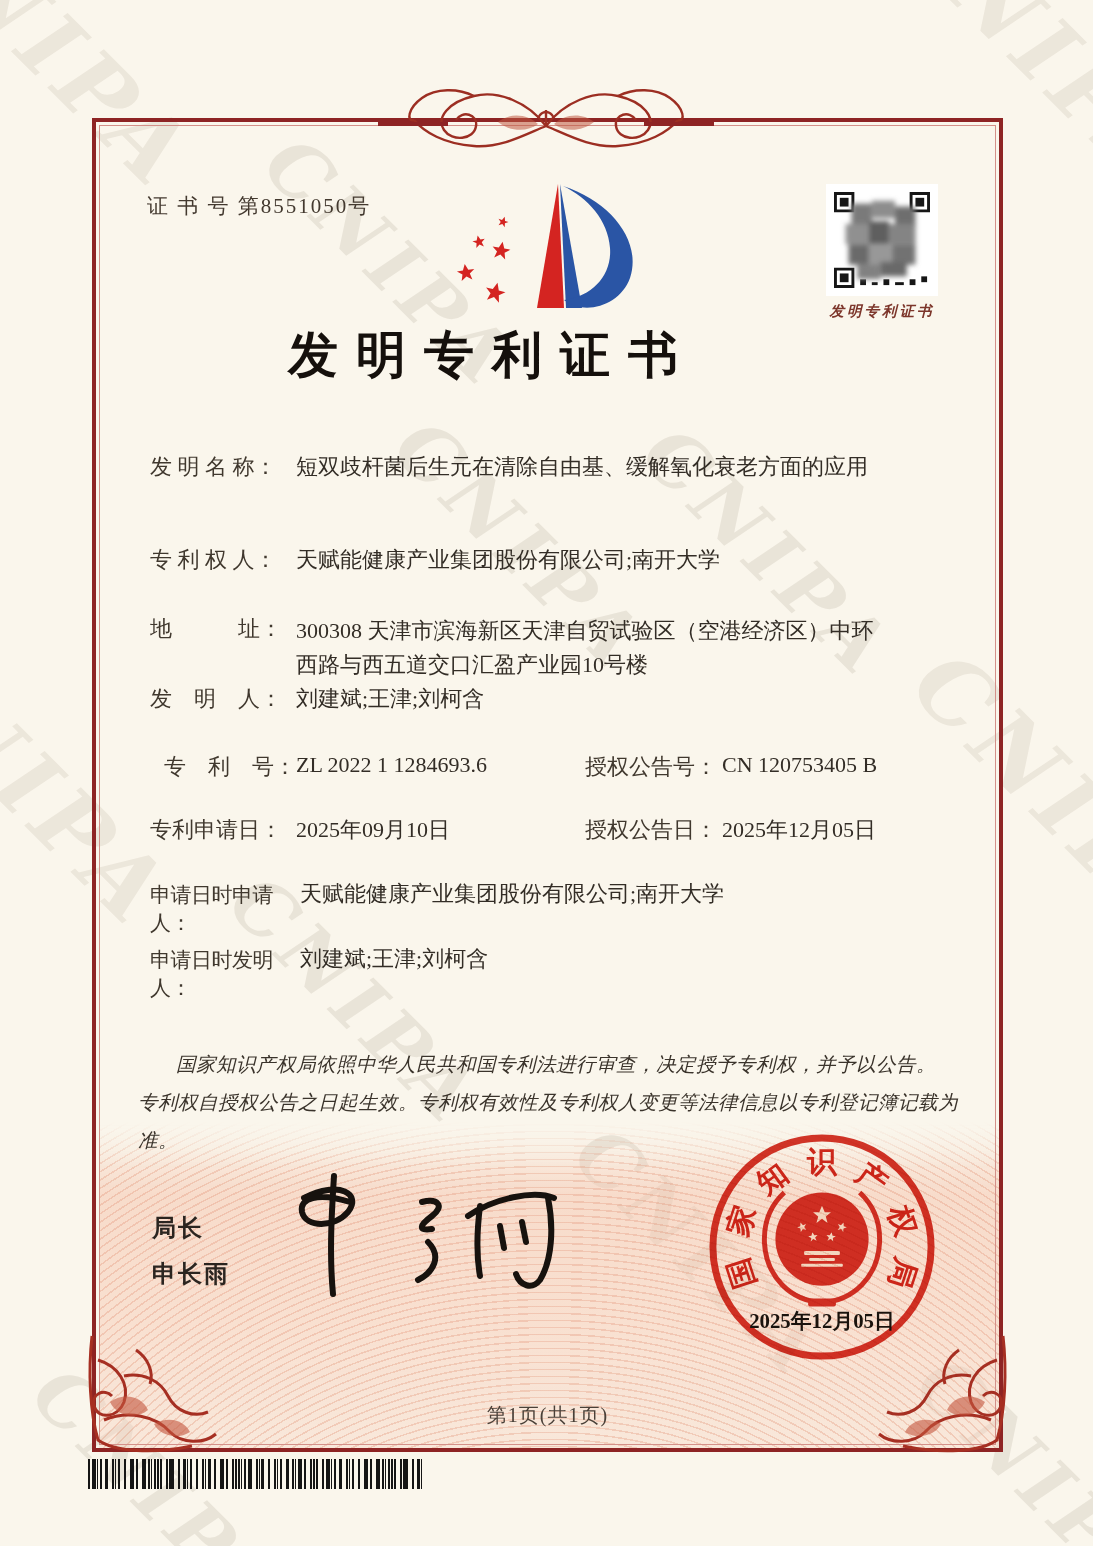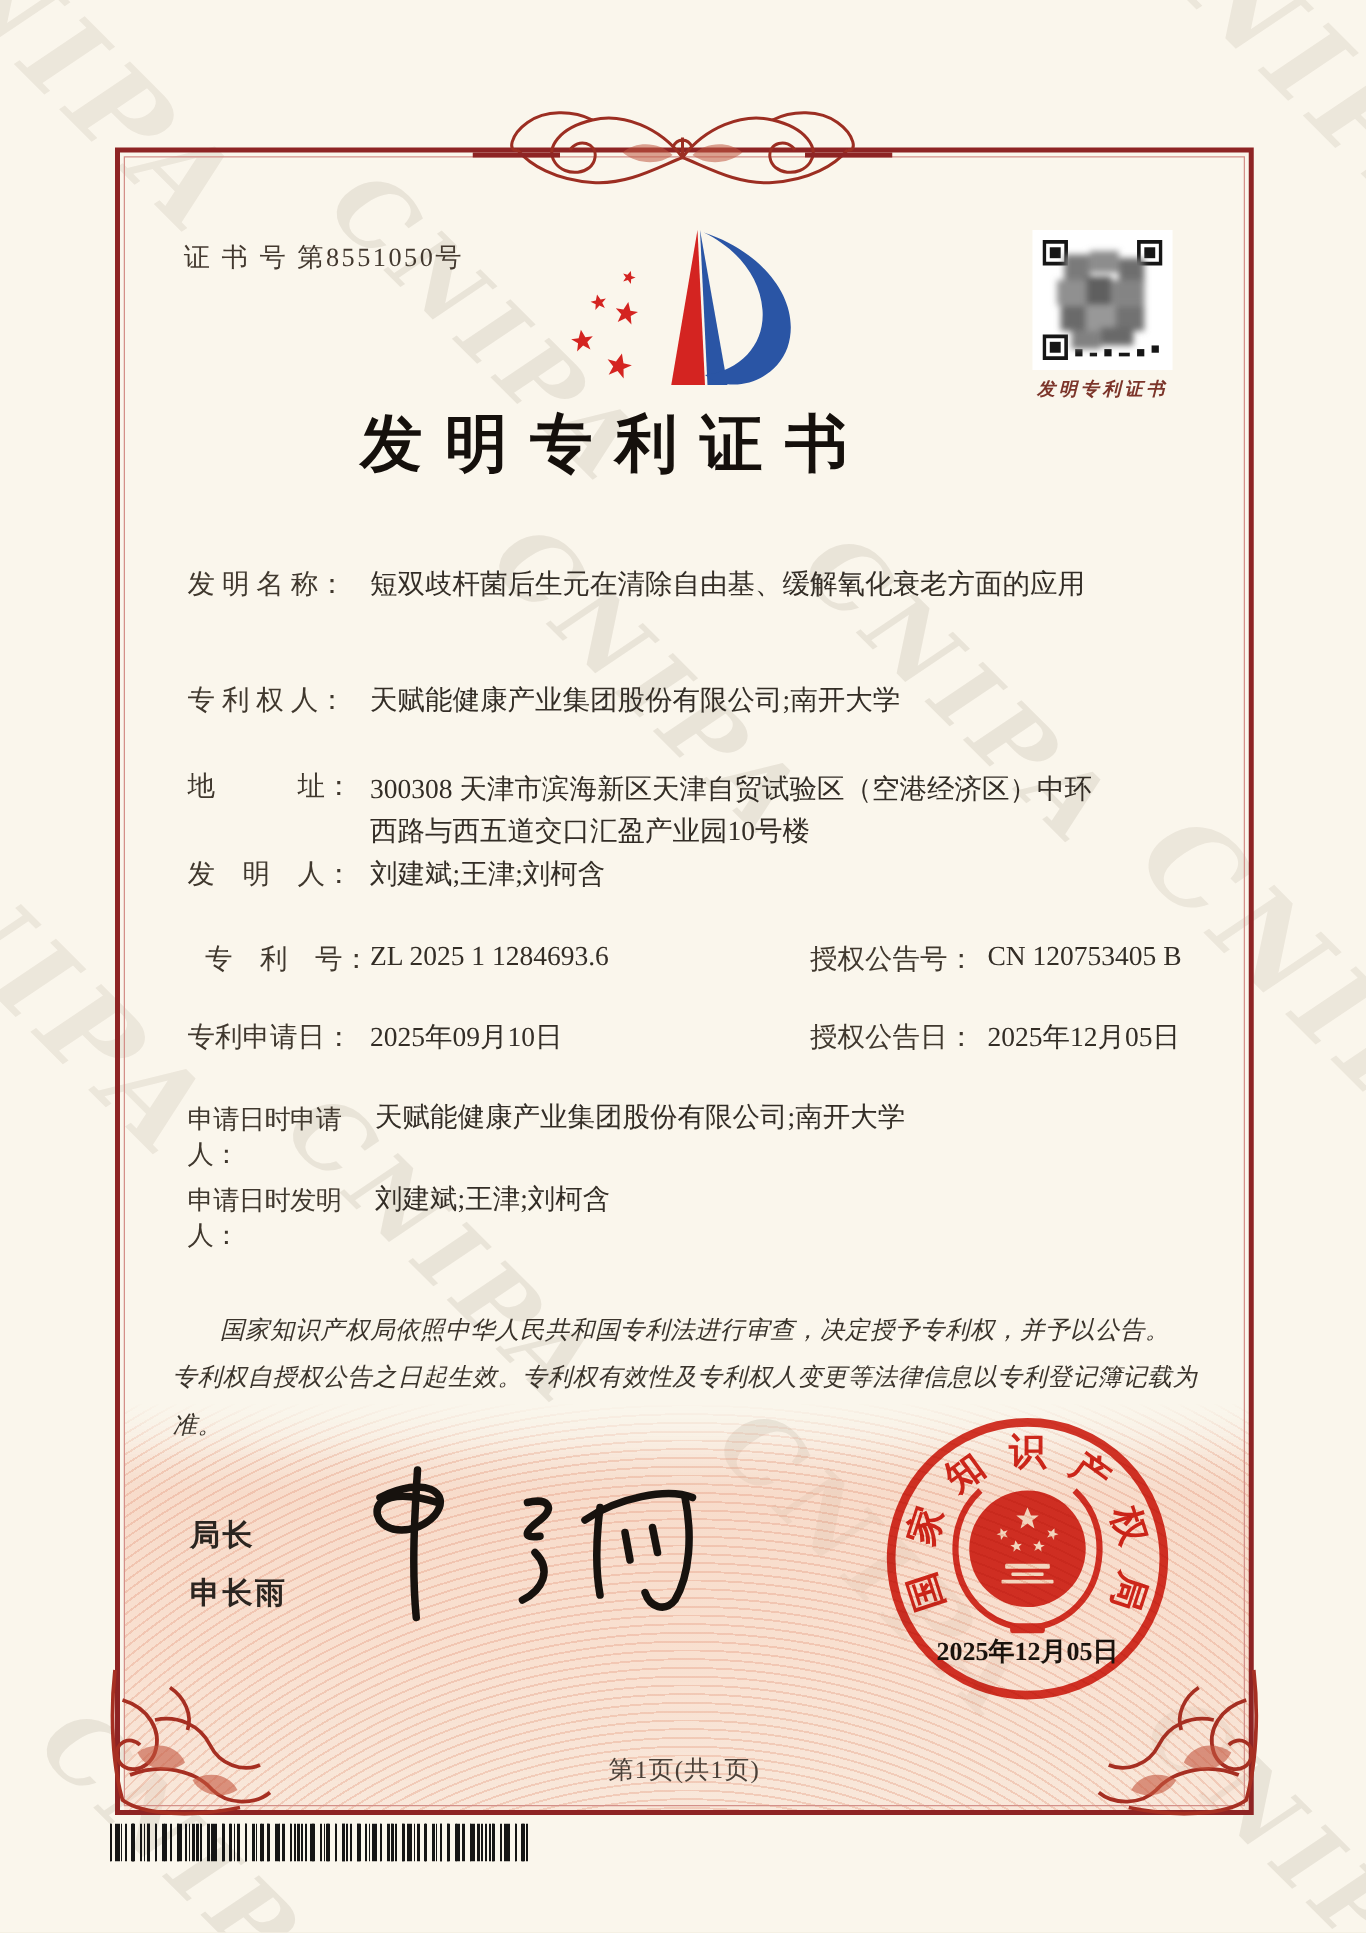--- a/index.html
+++ b/index.html
@@ -50,21 +50,21 @@
     background:#fff; z-index:3; display:flex; align-items:center; justify-content:center;
   }
   .qr-label {
     left:800px; top:302px; width:164px; text-align:center;
     font-size:14.5px; letter-spacing:3px; font-style:italic; color:#7c352a; font-weight:bold;
   }
   .row { position:absolute; left:150px; display:flex; z-index:3; }
   .row .lab { flex:none; width:146px; font-size:22px; color:#40382e;font-family:Liberation Serif, serif; }
   .row .lab.long { width:150px; font-size:21px; letter-spacing:-0.5px; padding-top:2px; }
   .row .val { font-size:22px; color:#332d26; }
-  .row.right { left:648px; }
+  .row.right { left:580px;text-align:center; }
   .row.right .lab { width:142px; }
   .addr-val { width:594px; line-height:34px; }
   .legal {
     left:138px; top:1046px; width:820px; z-index:3; position:absolute;
     font-size:19.5px; line-height:38px; font-style:italic; color:#3a332b; letter-spacing:0.5px;
   }
   .legal .l1 { padding-left:38px; }
   .sig-title { left:152px; top:1212px; font-size:24px; font-weight:bold;
     font-family:Liberation Mono, monospace; color:#2b2520; letter-spacing:2px; }
   .sig-name  { left:152px; top:1258px; font-size:24px; font-weight:bold;
@@ -217,21 +217,21 @@
   <div class="row" style="top:614px;">
     <span class="lab">地　　　址：</span>
     <span class="val addr-val">300308 天津市滨海新区天津自贸试验区（空港经济区）中环西路与西五道交口汇盈产业园10号楼</span>
   </div>
   <div class="row" style="top:684px;">
     <span class="lab">发　明　人：</span>
     <span class="val">刘建斌;王津;刘柯含</span>
   </div>
   <div class="row" style="top:752px;text-align:right;">
     <span class="lab">专　利　号：</span>
-    <span class="val">ZL 2025 1 1284693.6</span>
+    <span class="val">ZL 2022 1 1284693.6</span>
   </div>
   <div class="row right" style="top:752px;">
     <span class="lab">授权公告号：</span>
     <span class="val">CN 120753405 B</span>
   </div>
   <div class="row" style="top:815px;">
     <span class="lab">专利申请日：</span>
     <span class="val">2025年09月10日</span>
   </div>
   <div class="row right" style="top:815px;">

